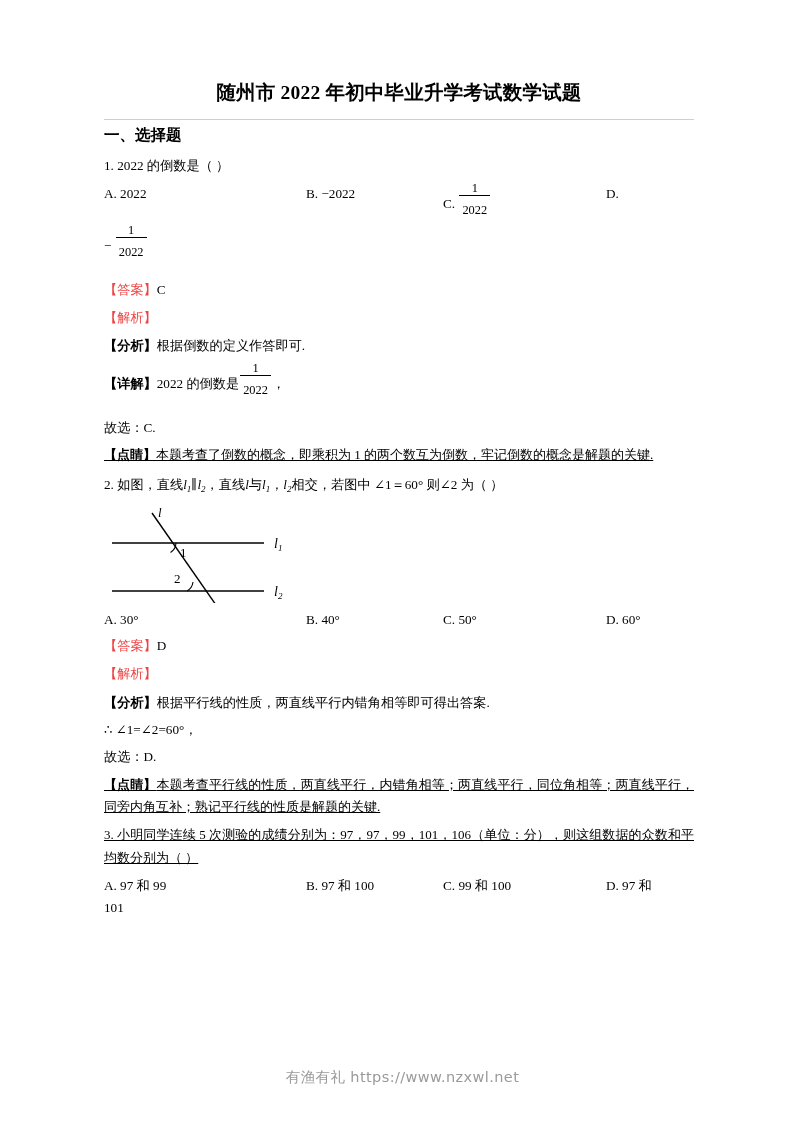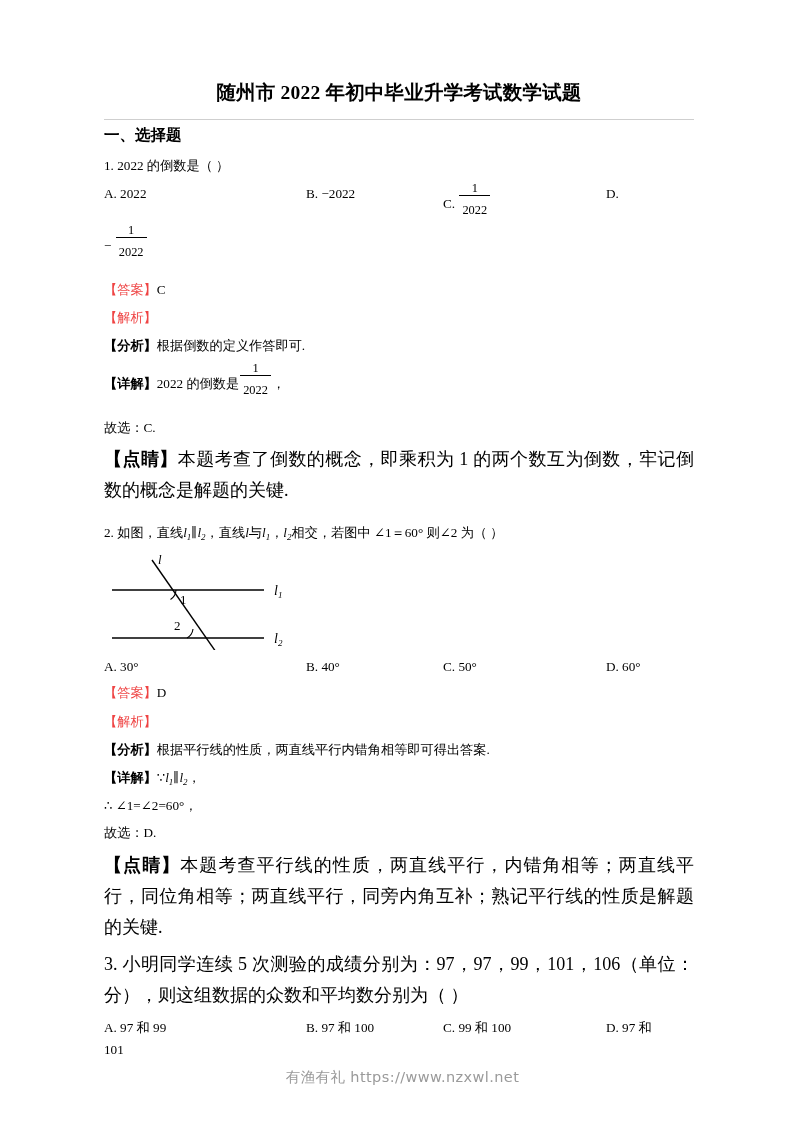--- a/index.html
+++ b/index.html
@@ -54,24 +54,25 @@
   }
 
   
   .line {
     font-size: 13.2px;
     line-height: 1.62;
     margin: 0 0 6px 0;
     white-space: normal;
   }
   .para {
-    font-size: 18px;
+    font-size: 13px;
     line-height: 1.72;
     margin: 0 0 6px 0;
     text-align: justify;
+    text-decoration: underline;
   }
 
   
   .tag-blue {
     color: #ef4444;
     font-size: 13.2px;
   }
   .tag-blue-line {
     font-size: 13.2px;
     line-height: 1.62;
@@ -197,21 +198,21 @@
     <p class="line" style="margin-bottom:10px;">
       <span class="tag-bold">【详解】</span><span>2022 的倒数是</span><span class="frac"><span class="num">1</span><span class="den">2022</span></span><span>，</span>
     </p>
 
     <p class="line">故选：C.</p>
 
     <p class="para">
       <span class="tag-bold">【点睛】</span><span>本题考查了倒数的概念，即乘积为 1 的两个数互为倒数，牢记倒数的概念是解题的关键.</span>
     </p>
 
-    <p class="line" style="margin-top:16px;">
+    <p class="line" style="margin-top:8px;">
       <span>2. 如图，直线</span><span class="mi">l</span><span class="sub">1</span><span>∥</span><span class="mi">l</span><span class="sub">2</span><span>，直线</span><span class="mi">l</span><span>与</span><span class="mi">l</span><span class="sub">1</span><span>，</span><span class="mi">l</span><span class="sub">2</span><span>相交，若图中</span> <span>∠1＝60° 则∠2 为（      ）</span>
     </p>
 
     <div class="figure-wrap">
       <svg width="300" height="100" viewBox="0 0 300 100">
 
         <line x1="8" y1="40" x2="160" y2="40" stroke="#000" stroke-width="1.4"></line>
 
         <line x1="8" y1="88" x2="160" y2="88" stroke="#000" stroke-width="1.4"></line>
 
@@ -241,23 +242,20 @@
     </p>
 
     <p class="tag-blue-line">
       <span class="tag-blue">【解析】</span>
     </p>
 
     <p class="line">
       <span class="tag-bold">【分析】</span><span>根据平行线的性质，两直线平行内错角相等即可得出答案.</span>
     </p>
 
-    <p class="line">
-      <span class="tag-bold">【详解】</span><span>∵</span><span class="mi">l</span><span class="sub">1</span><span>∥</span><span class="mi">l</span><span class="sub">2</span><span>，</span>
-    </p>
 
     <p class="line">∴ ∠1=∠2=60°，</p>
 
     <p class="line">故选：D.</p>
 
     <p class="para">
       <span class="tag-bold">【点睛】</span><span>本题考查平行线的性质，两直线平行，内错角相等；两直线平行，同位角相等；两直线平行，同旁内角互补；熟记平行线的性质是解题的关键.</span>
     </p>
 
     <p class="para" style="margin-top:6px;">3. 小明同学连续 5 次测验的成绩分别为：97，97，99，101，106（单位：分），则这组数据的众数和平均数分别为（      ）</p>

